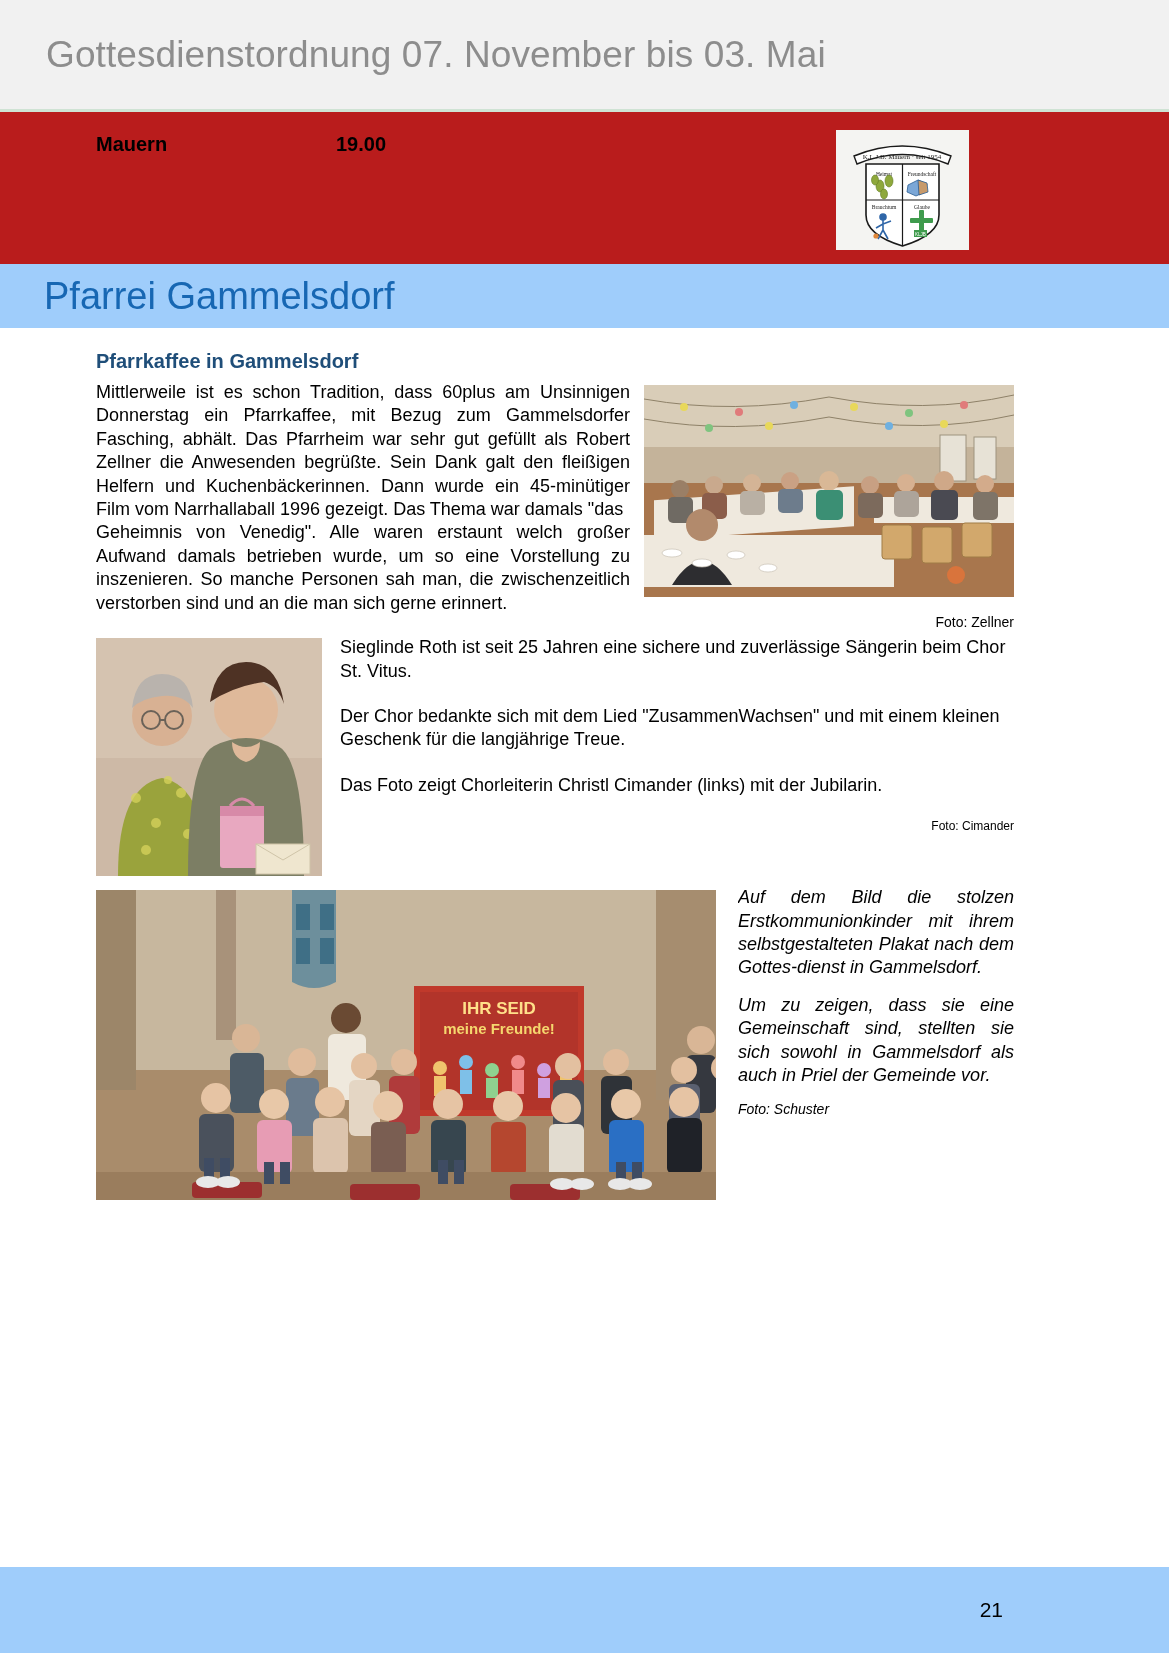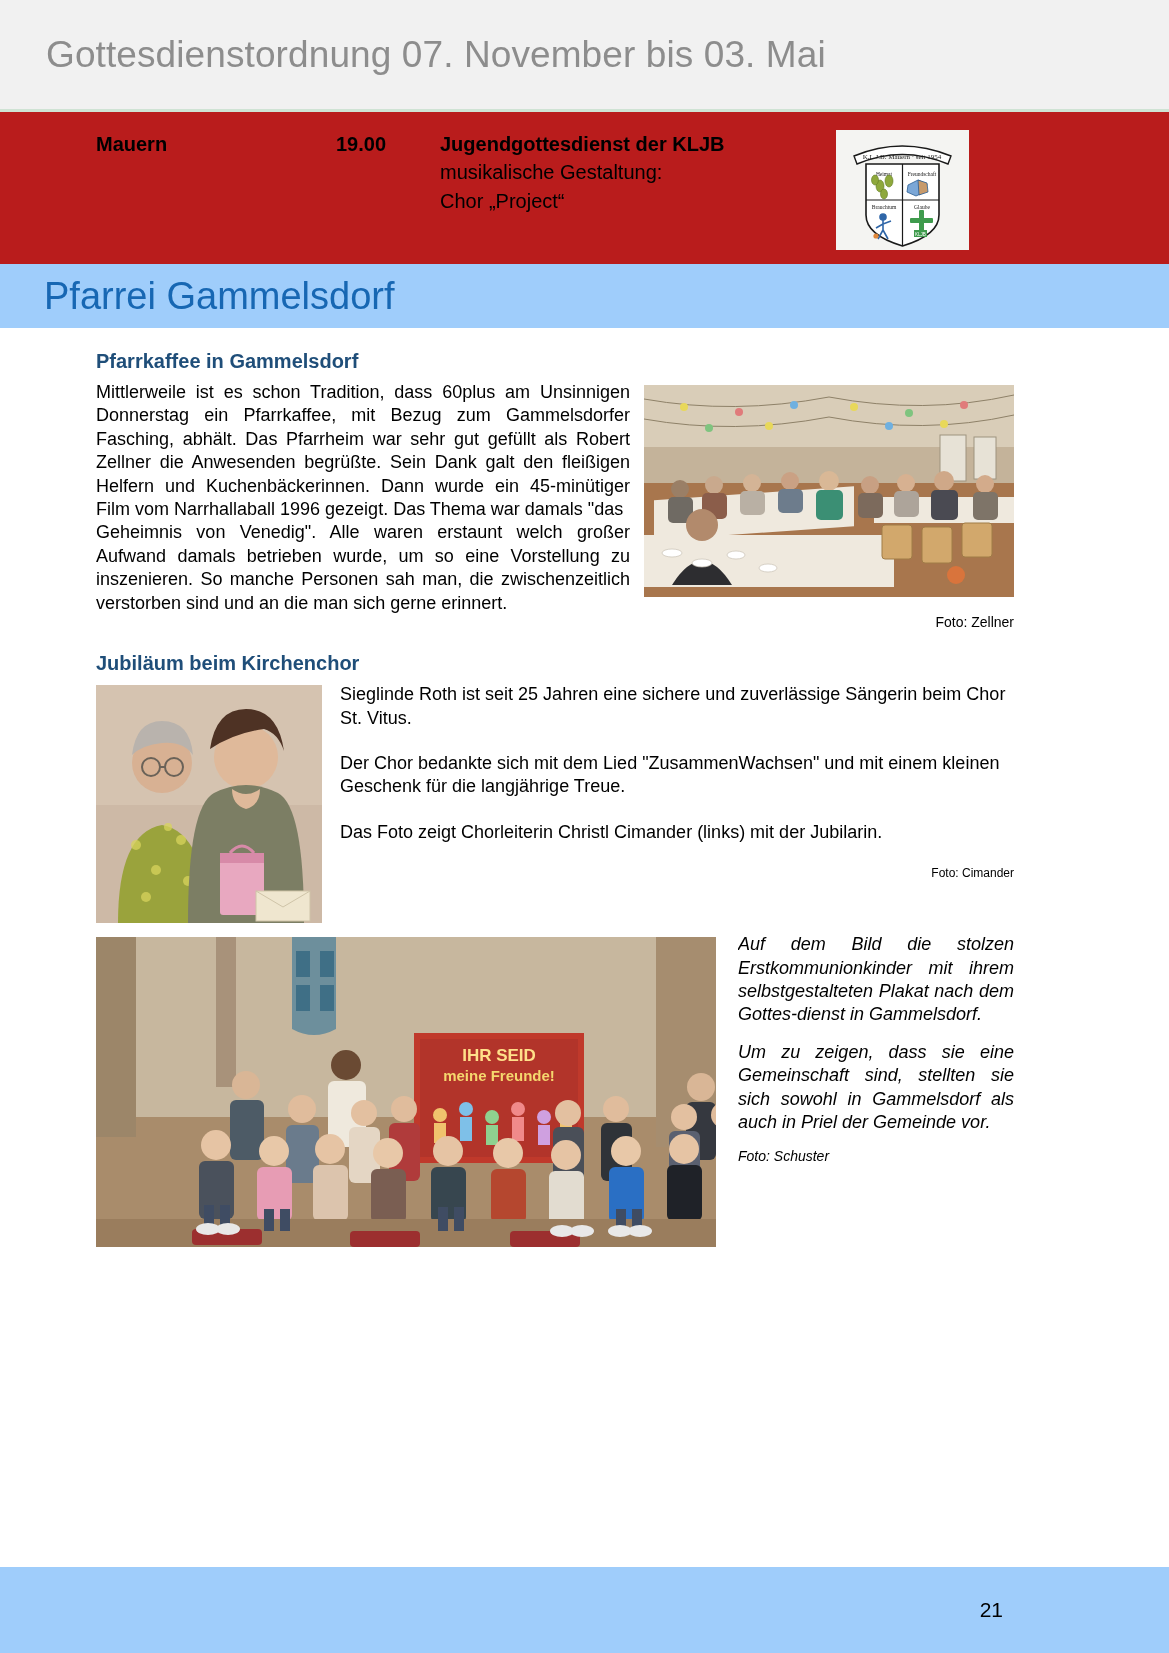--- a/index.html
+++ b/index.html
@@ -188,25 +188,20 @@
 <body>
 
 <div class="page-header">
   <div class="page-header-title">Gottesdienstordnung 07. November bis 03. Mai</div>
 </div>
 
 <div class="service-block">
   <div class="service-row">
     <div class="service-place">Mauern</div>
     <div class="service-time">19.00</div>
-    <div class="service-desc">
-      <div class="line-bold">Jugendgottesdienst der KLJB</div>
-      <div>musikalische Gestaltung:</div>
-      <div>Chor „Project“</div>
-    </div>
   </div>
 
   <div class="service-logo">
     <svg class="crest" viewBox="0 0 133 120" xmlns="http://www.w3.org/2000/svg" aria-hidden="true">
       <rect x="0" y="0" width="133" height="120" fill="#f4f4f2"></rect>
 
       <path d="M18 26 Q66 6 115 26 L112 34 Q66 15 21 34 Z" fill="#ffffff" stroke="#1a1a1a" stroke-width="1.4"></path>
       <text x="66" y="29" font-size="7" text-anchor="middle" fill="#1a1a1a" font-family="'Liberation Serif',serif">K.L.J.B. Mauern · seit 1954</text>
 
       <path d="M30 34 L103 34 L103 85 Q103 105 66.5 116 Q30 105 30 85 Z" fill="#ffffff" stroke="#1a1a1a" stroke-width="1.6"></path>
@@ -324,21 +319,20 @@
         <circle cx="312" cy="190" r="9" fill="#d9743c"></circle>
       </svg>
     </div>
 
     <p class="body-text">Mittlerweile ist es schon Tradition, dass 60plus am Unsinnigen Donnerstag ein Pfarrkaffee, mit Bezug zum Gammelsdorfer Fasching, abhält. Das Pfarrheim war sehr gut gefüllt als Robert Zellner die Anwesenden begrüßte. Sein Dank galt den fleißigen Helfern und Kuchenbäckerinnen. Dann wurde ein 45-minütiger Film vom Narrhallaball 1996 gezeigt. Das Thema war damals "das</p>
     <p class="body-text">Geheimnis von Venedig". Alle waren erstaunt welch großer Aufwand damals betrieben wurde, um so eine Vorstellung zu inszenieren. So manche Personen sah man, die zwischenzeitlich verstorben sind und an die man sich gerne erinnert.</p>
     <p class="caption">Foto: Zellner</p>
   </div>
 
   <div class="art2-wrap">
-    <h2 class="article-title">Jubiläum beim Kirchenchor</h2>
 
     <div class="photo photo-choir">
       <svg class="ph-bg" viewBox="0 0 226 238" preserveAspectRatio="none" xmlns="http://www.w3.org/2000/svg" aria-hidden="true">
         <rect width="226" height="238" fill="#cdb9a6"></rect>
         <rect x="0" y="0" width="226" height="120" fill="#d5c3b0"></rect>
 
         <circle cx="66" cy="78" r="30" fill="#d8b193"></circle>
         <path d="M36 70 q4 -34 30 -34 q28 0 31 34 q-10 -14 -31 -12 q-20 2 -30 12 z" fill="#b9b3ad"></path>
         <g stroke="#6a6258" stroke-width="2" fill="none">
           <circle cx="55" cy="82" r="9"></circle>

